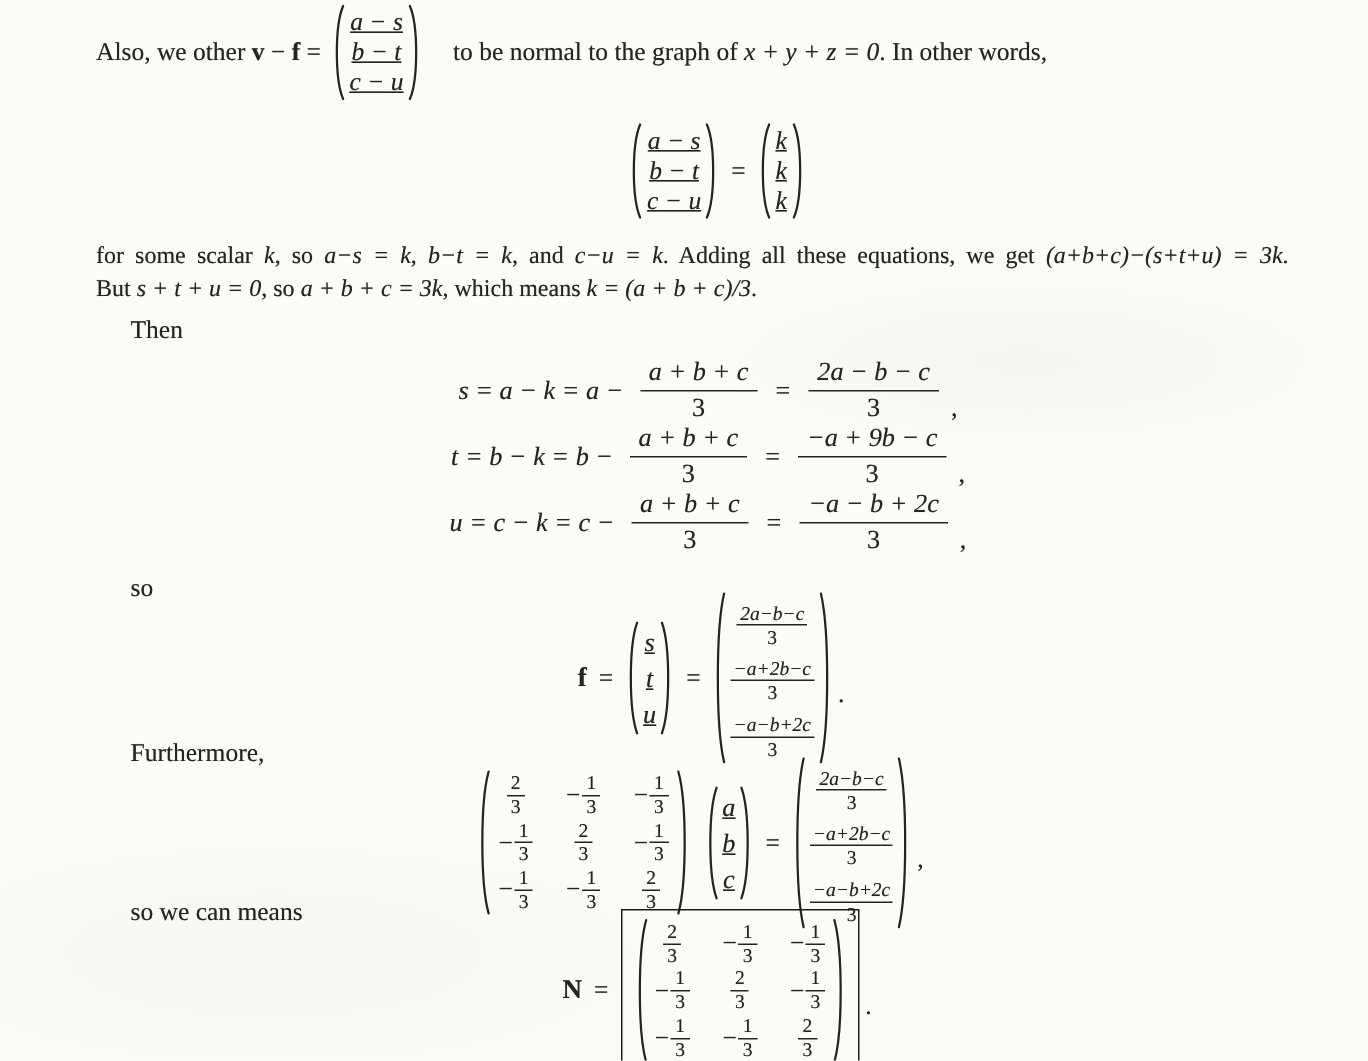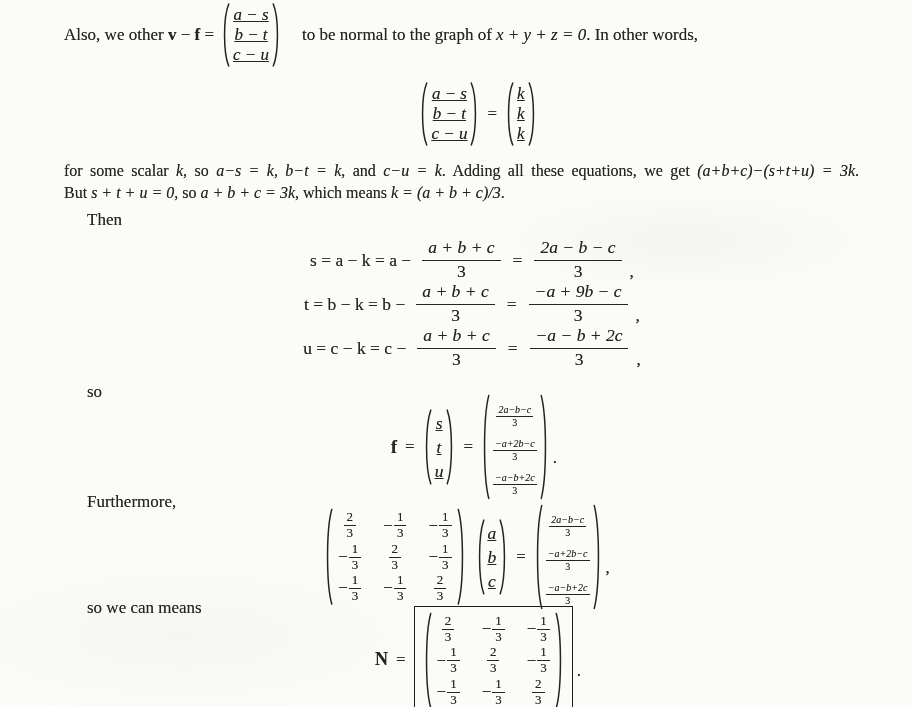--- a/index.html
+++ b/index.html
@@ -29,27 +29,27 @@
   .p2 .l1{text-align:justify;text-align-last:justify;}
   
   .vec{position:relative;display:inline-block;padding:2px 12px;}
   .paren{position:absolute;top:0;height:100%;width:9px;}
   .paren path{fill:none;stroke:var(--ink);stroke-width:1.5;vector-effect:non-scaling-stroke;stroke-linecap:round;}
   .pl{left:0;} .pr{right:0;}
   .col{display:block;text-decoration:underline;}
   .vrow{display:block;text-align:center;font-style:italic;font-size:17px;line-height:20px;}
   .roomy .vrow{line-height:24px;font-size:17.5px;}
   
-  .sfrac{display:inline-flex;flex-direction:column;align-items:center;font-size:10px;line-height:1.05;font-style:normal;}
+  .sfrac{display:inline-flex;flex-direction:column;align-items:center;font-size:13px;line-height:1.05;font-style:normal;}
   .sfrac .sn{font-style:italic;padding:0 2px 1px;}
   .sfrac .sd{border-top:1px solid var(--ink);align-self:stretch;text-align:center;padding-top:1px;font-style:normal;}
   .fcol .vrow{padding:1.5px 0;line-height:normal;}
   
   .eqline{display:flex;align-items:center;justify-content:center;height:44px;font-size:17.5px;}
-  .eqline .pre{margin-right:7px;white-space:nowrap;}
+  .eqline .pre{font-style:italic;margin-right:7px;white-space:nowrap;}
   .bfrac{display:inline-flex;flex-direction:column;align-items:center;margin:0 4px;line-height:1.12;}
   .bfrac .bn{font-style:italic;padding:0 6px 2px;}
   .bfrac .bd{border-top:1.3px solid var(--ink);align-self:stretch;text-align:center;padding-top:1px;}
   .eqsign{margin:0 8px;}
   .post-punct{transform:translateY(11px);margin-left:4px;}
   
   .mat{display:grid;grid-template-columns:repeat(3,auto);column-gap:22px;row-gap:3px;justify-items:center;align-items:center;}
   .mcell{display:inline-flex;align-items:center;}
   .msign{margin-right:1px;}
   .frac{display:inline-flex;flex-direction:column;align-items:center;font-size:13px;line-height:.98;}

